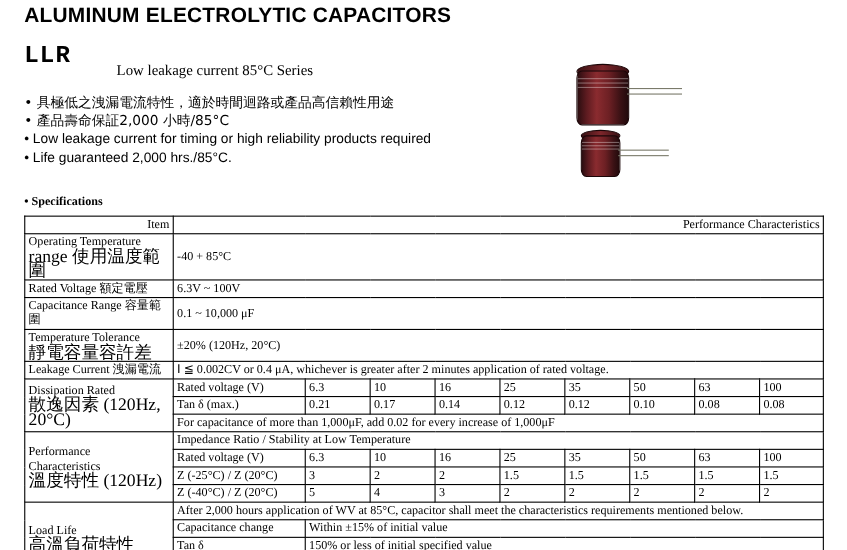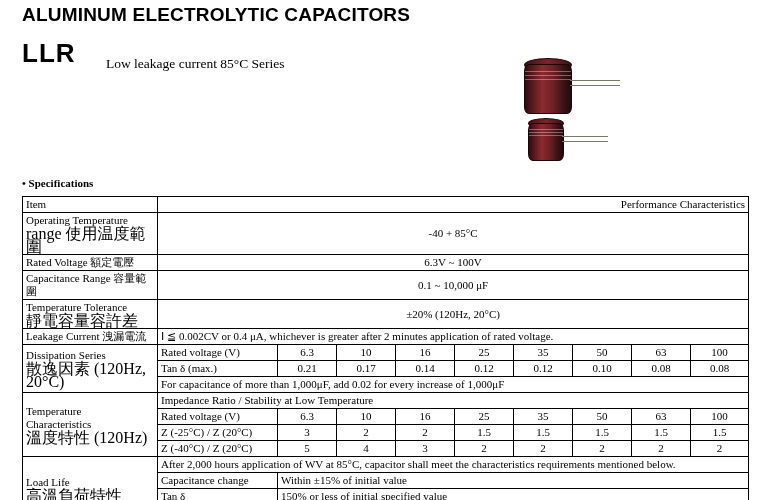--- a/index.html
+++ b/index.html
@@ -11,22 +11,22 @@
   .page{position:relative;width:703px;height:500px;}
 
   
   .title{
     position:absolute;left:22px;top:4px;
     font-family:"Liberation Sans",sans-serif;
     font-weight:bold;font-size:19px;letter-spacing:.2px;
   }
   .llr{
     position:absolute;left:22px;top:38px;
-    font-family:Liberation Sans, sans-serif;
-    font-weight:bold;font-size:26px;letter-spacing:1px;
+    font-family:Liberation Mono, monospace;
+    font-weight:bold;font-size:22px;letter-spacing:1px;
   }
   .sub-cn{
     position:absolute;left:106px;top:38px;
     font-family:"DejaVu Sans",sans-serif;font-size:13px;
   }
   .sub-en{
     position:absolute;left:106px;top:56px;
     font-family:Liberation Serif, serif;font-size:13.5px;
   }
   .bullets{
@@ -72,35 +72,41 @@
   }
   table.spec td{
     border:1px solid #000;
     font-size:11px;
     padding:1px 3px;
     vertical-align:middle;
     line-height:13px;
     font-family:"Liberation Serif",serif;
   }
   .cjk{font-family:Liberation Serif, serif;font-size:16px;}
-  .hdr-item{text-align:left;font-size:13px;}
+  .hdr-item{text-align:right;font-size:13px;}
   .hdr-perf{text-align:right;font-size:13px;}
-  .ctr{text-align:center;}
+  .ctr{text-align:left;}
   .lbl{font-size:11px;line-height:13px;}
   .small{font-size:10.5px;}
 </style>
 </head>
 <body>
 
 <div class="page">
 
   <div class="title">ALUMINUM ELECTROLYTIC CAPACITORS</div>
   <div class="llr">LLR</div>
   <div class="sub-en">Low leakage current 85°C Series</div>
 
+  <div class="bullets">
+    <div class="bl">• 具極低之洩漏電流特性，適於時間迴路或產品高信賴性用途</div>
+    <div class="bl">• 產品壽命保証2,000 小時/85°C</div>
+    <div class="bl en">• Low leakage current for timing or high reliability products required</div>
+    <div class="bl en">• Life guaranteed 2,000 hrs./85°C.</div>
+  </div>
 
   <div class="caps">
     <div class="cap" style="left:22px;top:0px;">
       <div class="top" style="left:2px;top:4px;width:46px;height:12px;"></div>
       <div class="body" style="left:2px;top:10px;width:46px;height:48px;">
         <div class="stripe" style="top:6px;"></div>
         <div class="stripe" style="top:10px;"></div>
         <div class="stripe" style="top:14px;"></div>
       </div>
       <div class="lead" style="left:48px;top:26px;width:50px;"></div>
@@ -166,21 +172,21 @@
       <td class="ctr" colspan="9">±20% (120Hz, 20°C)</td>
     </tr>
 
     <tr>
       <td class="cjk">Leakage Current 洩漏電流</td>
       <td colspan="9" class="small">Ⅰ ≦ 0.002CV or 0.4 μA, whichever is greater after 2 minutes application of rated voltage.</td>
     </tr>
 
     <tr>
       <td rowspan="3">
-        <div class="lbl">Dissipation Series</div>
+        <div class="lbl">Dissipation Rated</div>
         <div class="cjk">散逸因素 (120Hz, 20°C)</div>
       </td>
       <td>Rated voltage (V)</td>
       <td class="ctr">6.3</td>
       <td class="ctr">10</td>
       <td class="ctr">16</td>
       <td class="ctr">25</td>
       <td class="ctr">35</td>
       <td class="ctr">50</td>
       <td class="ctr">63</td>
@@ -196,21 +202,21 @@
       <td class="ctr">0.10</td>
       <td class="ctr">0.08</td>
       <td class="ctr">0.08</td>
     </tr>
     <tr>
       <td colspan="9" class="small">For capacitance of more than 1,000μF, add 0.02 for every increase of 1,000μF</td>
     </tr>
 
     <tr>
       <td rowspan="4">
-        <div class="lbl">Temperature</div>
+        <div class="lbl">Performance</div>
         <div class="lbl">Characteristics</div>
         <div class="cjk">溫度特性 (120Hz)</div>
       </td>
       <td colspan="9" class="small">Impedance Ratio / Stability at Low Temperature</td>
     </tr>
     <tr>
       <td>Rated voltage (V)</td>
       <td class="ctr">6.3</td>
       <td class="ctr">10</td>
       <td class="ctr">16</td>

